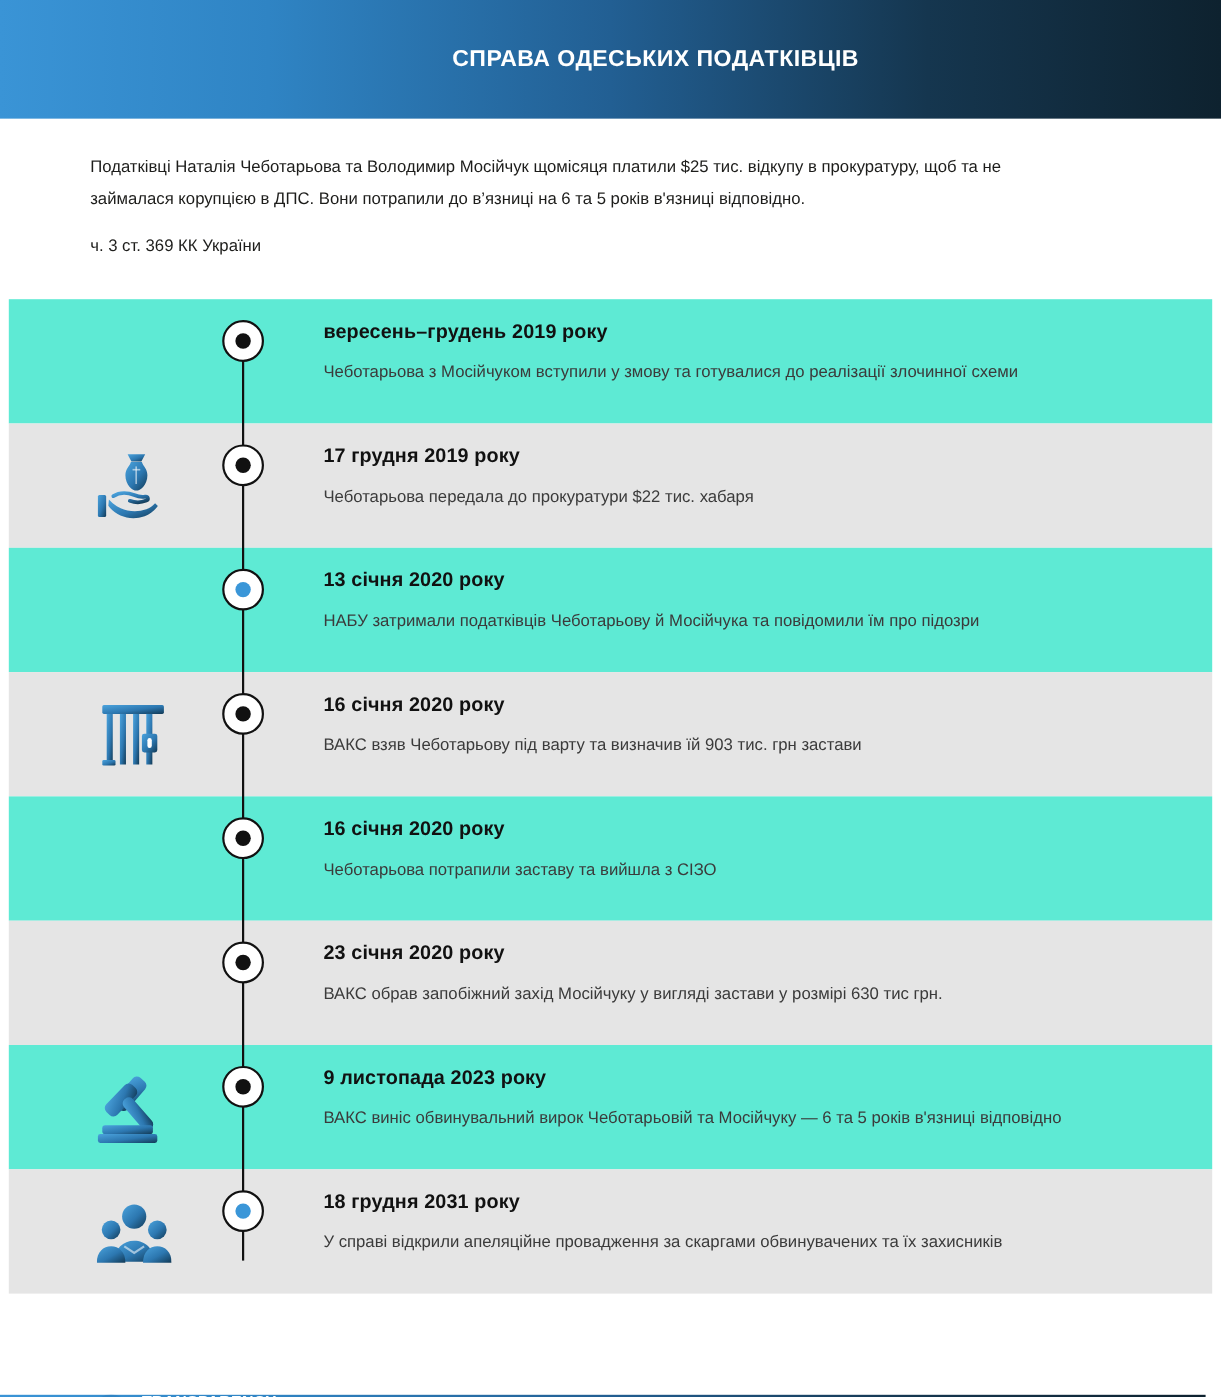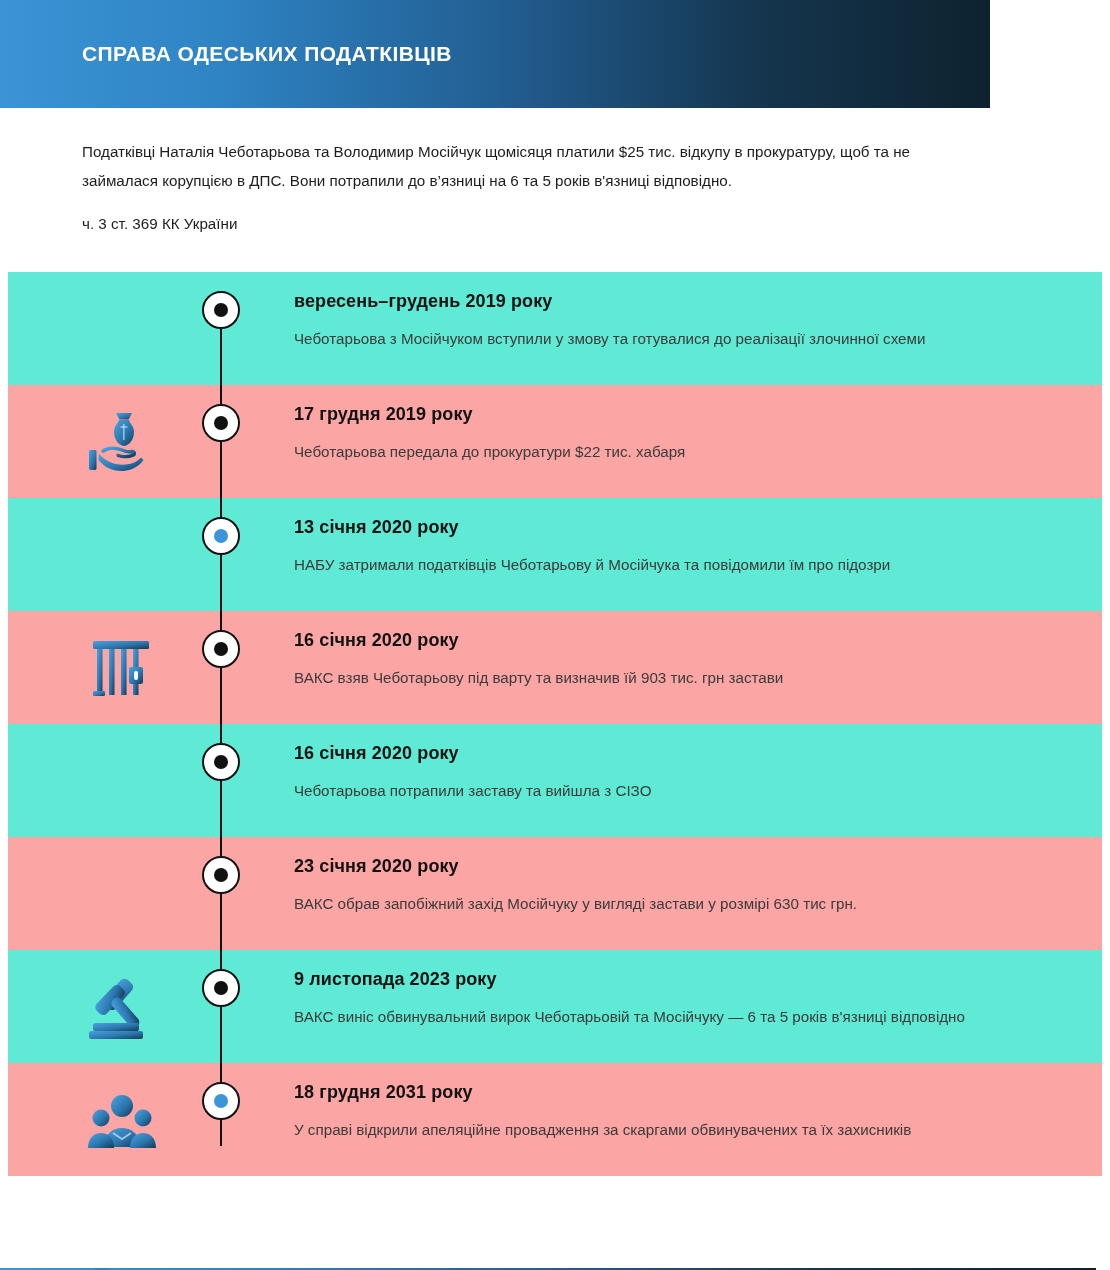--- a/index.html
+++ b/index.html
@@ -17,25 +17,26 @@
     width: 1110px;
     height: 1270px;
     background: #ffffff;
     overflow: hidden;
   }
 
   
   .header {
     position: absolute;
     left: 0; top: 0;
-    width: 990px;
+    width: 1110px;
     height: 108px;
     background: linear-gradient(90deg, #3a94d6 0%, #2f84c4 22%, #225f93 50%, #15364f 76%, #0e222f 100%);
     display: flex;
     align-items: center;
+    justify-content: center;
   }
   .header-title {
     margin-left: 82px;
     color: #ffffff;
     font-size: 21px;
     font-weight: bold;
     letter-spacing: 0.4px;
     text-transform: uppercase;
     white-space: nowrap;
   }
@@ -76,21 +77,21 @@
   .rows {
     position: absolute;
     left: 8px; top: 0;
     width: 1094px;
     height: 904px;
   }
 
   .row {
     position: relative;
     width: 100%;
-    background: #fca5a5;
+    background: #e5e5e5;
   }
   .row.alt { background: #5eead4; }
 
   
   .spine {
     position: absolute;
     left: 212px;
     top: 34px;
     width: 2px;
     height: 840px;

